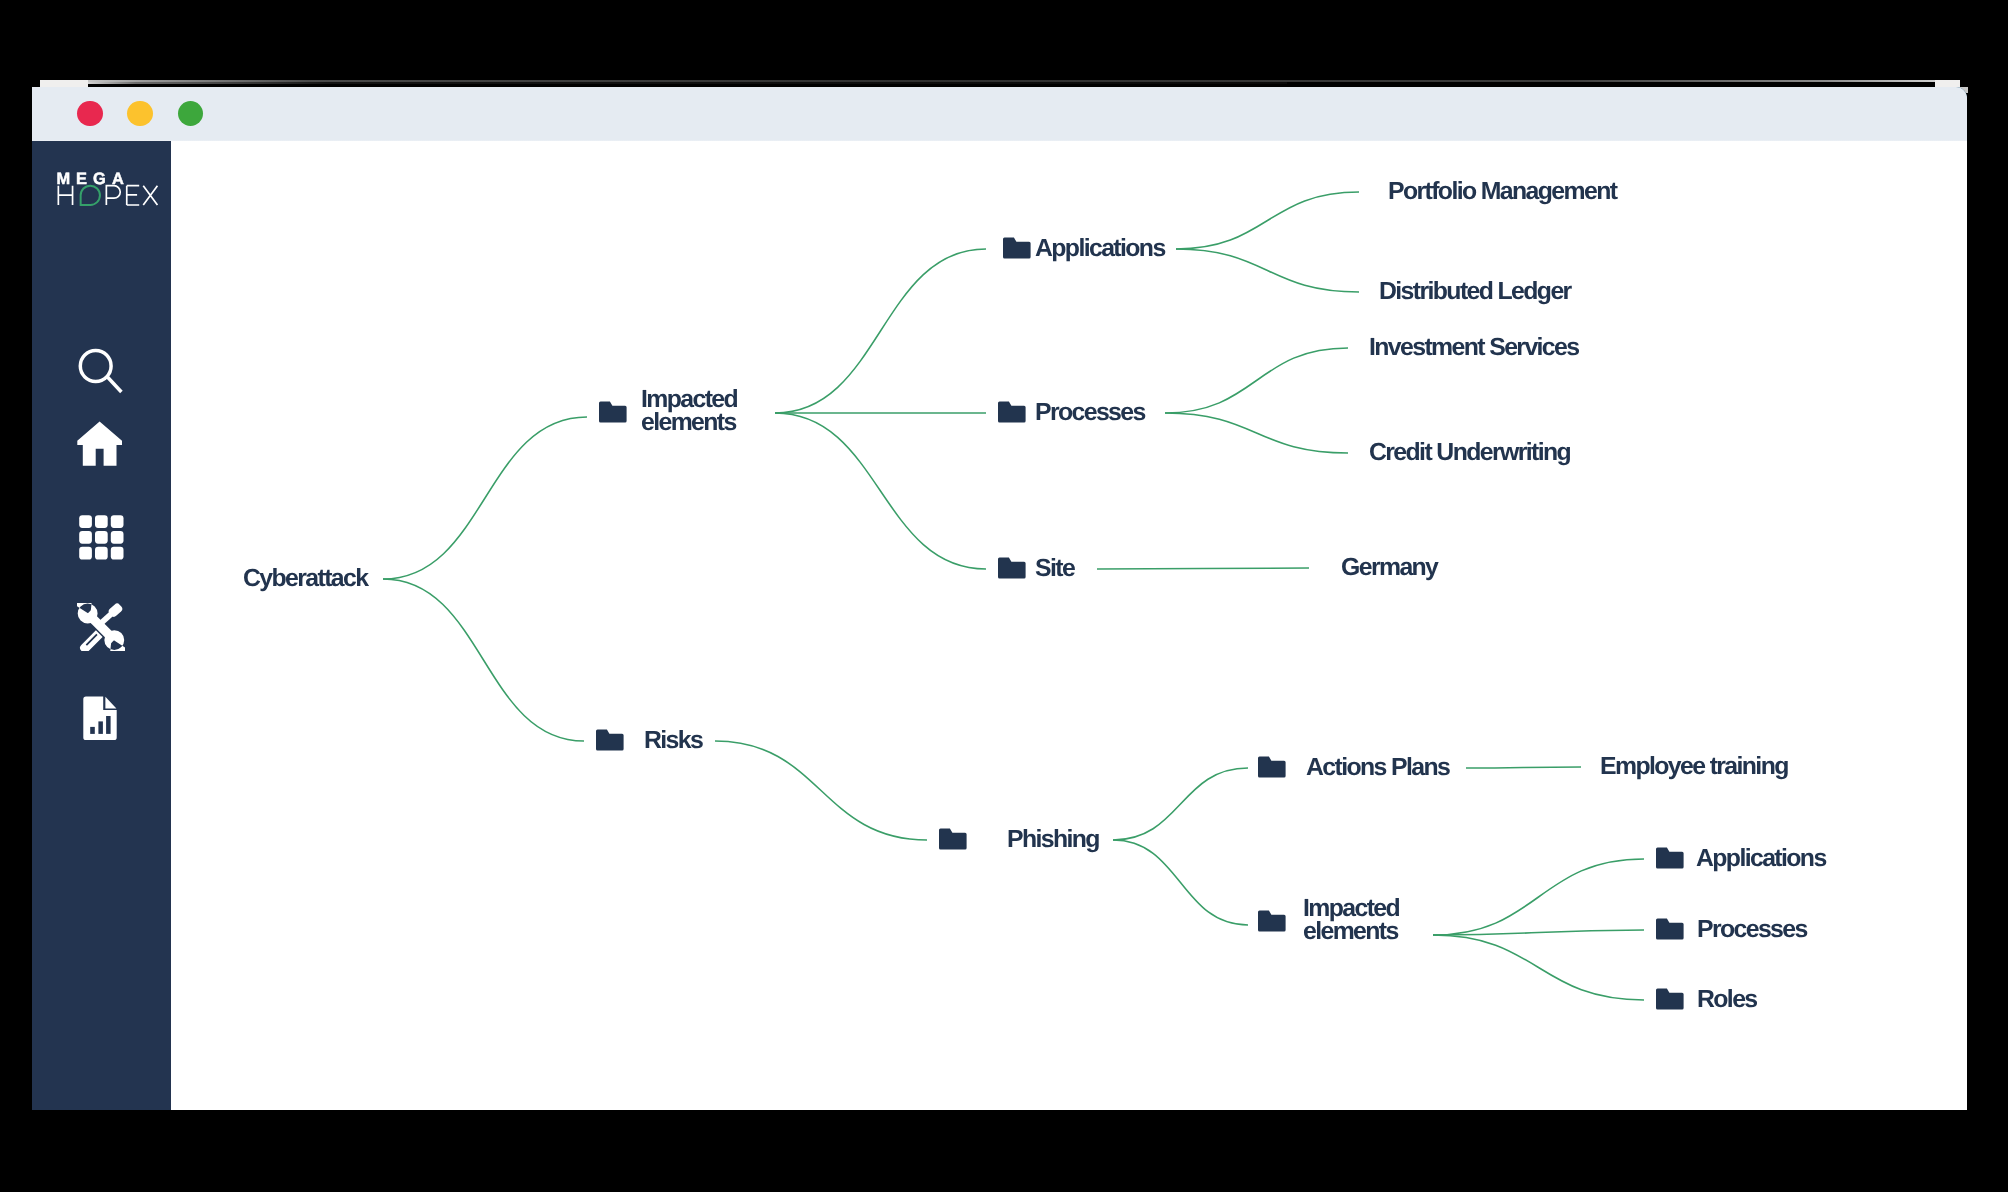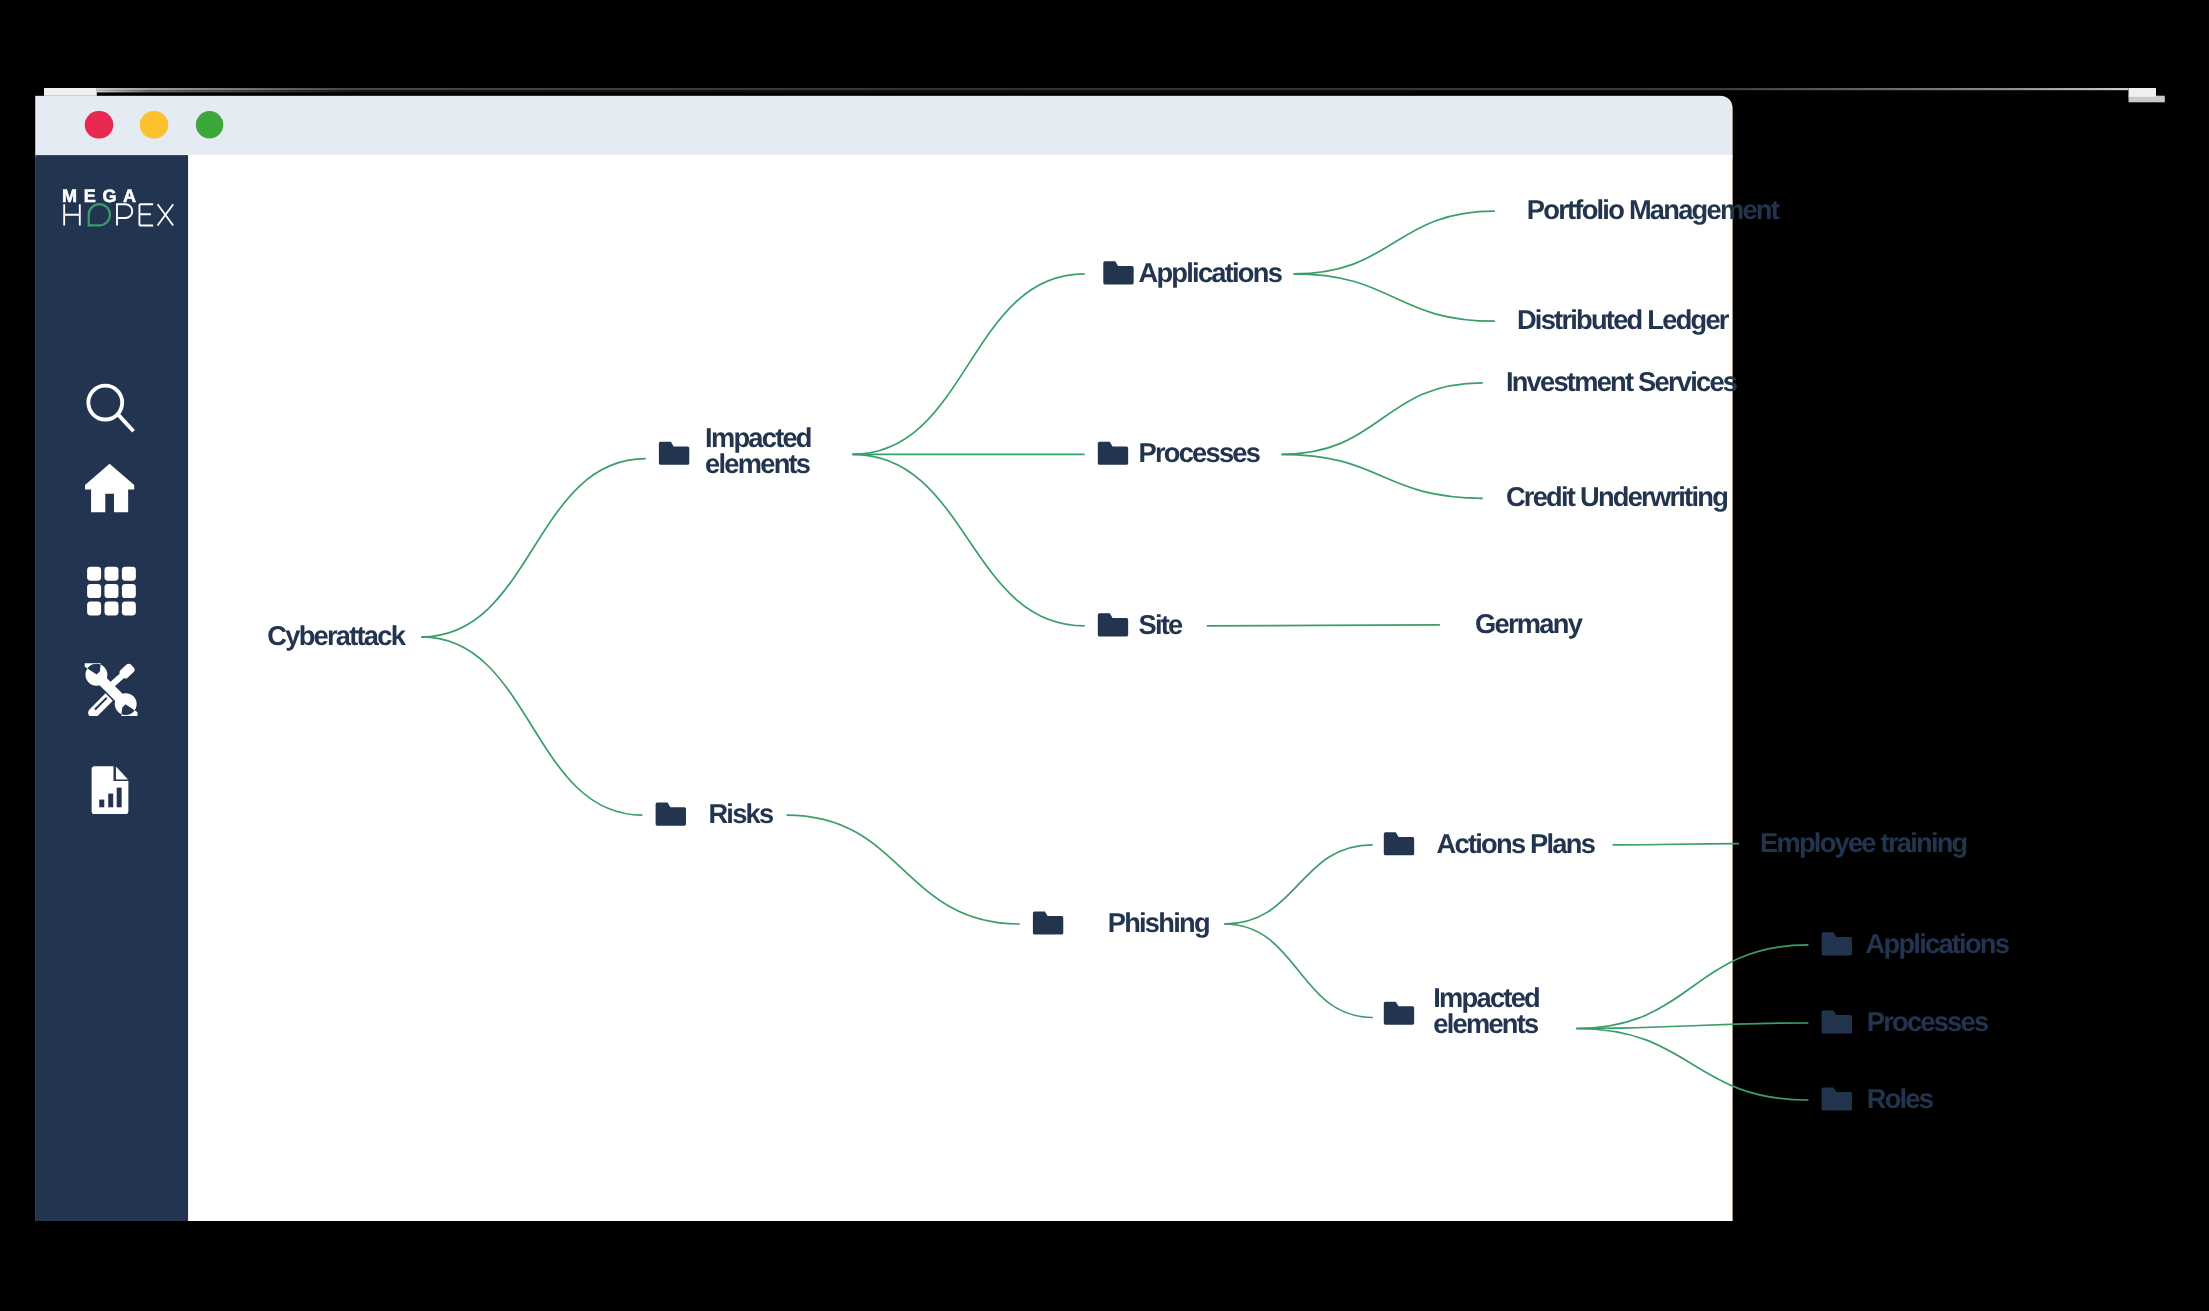--- a/index.html
+++ b/index.html
@@ -11,22 +11,22 @@
   #stage{position:relative;width:2008px;height:1192px;background:#000;}
 
   
   .tabstrip{position:absolute;left:40px;top:79.5px;width:48px;height:8.5px;background:#f0efee;}
   .tabstrip-r{position:absolute;left:1935px;top:79.5px;width:25px;height:8.5px;background:#f0efee;}
   .tabstrip-r2{position:absolute;left:1935px;top:86.5px;width:33px;height:6px;background:#c9c9c9;}
   .tabstrip-line{position:absolute;left:88px;top:79.5px;width:1847px;height:2.6px;
        background:linear-gradient(to right,#c6c6c6 0%,#9a9a9a 3%,#4a4a4a 12%,#303030 45%,#3c3c3c 80%,#8c8c8c 94%,#cfcfcf 100%);}
   .tabstrip-line2{position:absolute;left:88px;top:82.1px;width:1199px;height:2.0px;
        background:linear-gradient(to right,#d3d3d3 0%,#6b6b6b 4%,#141414 20%,#0a0a0a 100%);}
-  .window{position:absolute;left:32px;top:87px;width:1543px;height:1023px;
-          border-radius:0 11px 0 0;background:#a16207;overflow:hidden;}
+  .window{position:absolute;left:32px;top:87px;width:1935px;height:1023px;
+          border-radius:0 11px 0 0;background:#0c4a6e;overflow:hidden;}
   .titlebar{position:absolute;left:0;top:0;width:1935px;height:53px;background:#e5ebf2;}
   .titlebar-fade{position:absolute;left:0;top:53px;width:1935px;height:2.6px;
         background:linear-gradient(to bottom,#e5ebf2,#ffffff);}
   .dot{position:absolute;width:25.5px;height:25.5px;border-radius:50%;top:13.5px;}
   .dot.red{left:45px;background:#e8284f;}
   .dot.yellow{left:95px;background:#fcc22d;}
   .dot.green{left:145.5px;background:#3da73c;}
 
   .sidebar{position:absolute;left:0;top:54px;width:139px;height:969px;background:#233450;}
   .brand{position:absolute;left:0;top:0;width:138px;}

